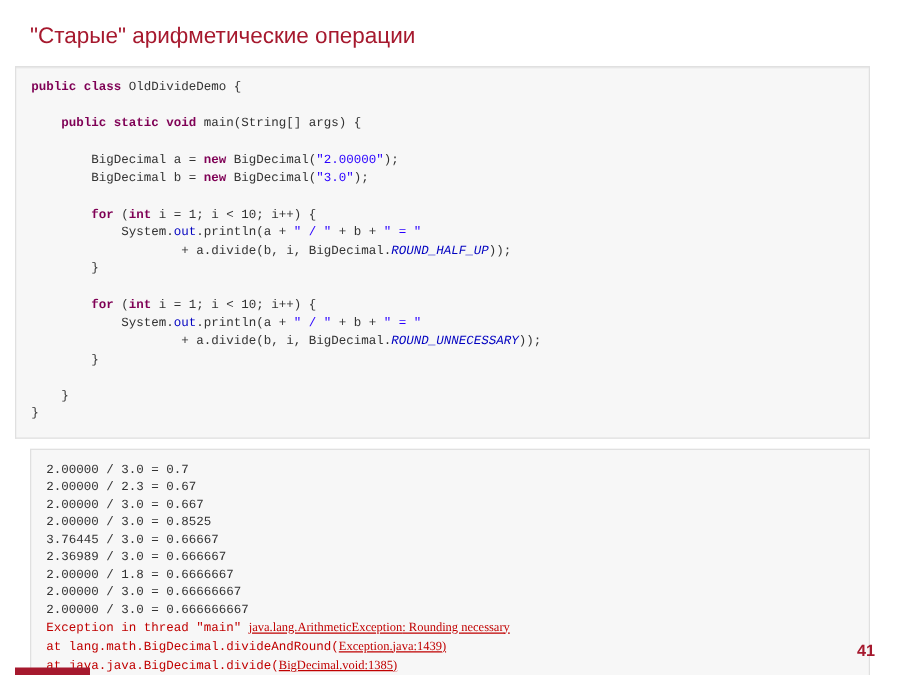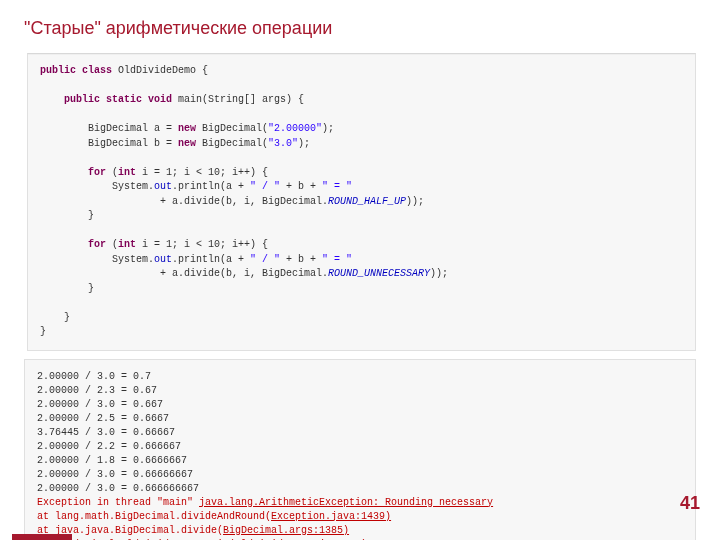--- a/index.html
+++ b/index.html
@@ -11,21 +11,21 @@
     position: relative;
     overflow: hidden;
   }
   .title {
     font-size: 18px;
     color: #a6192e;
     padding: 18px 0 14px 24px;
     font-weight: 400;
   }
   .code-block {
-    margin: 0 24px 8px 27px;
+    margin: 0 24px 8px 12px;
     background: #f7f7f7;
     border: 1px solid #e0e0e0;
     border-top: 1px solid #d8d8d8;
     padding: 10px 12px;
     font-family: "Courier New", monospace;
     font-size: 10px;
     line-height: 1.45;
     white-space: pre;
     color: #333;
     box-shadow: inset 0 1px 0 rgba(0,0,0,0.03);
@@ -39,27 +39,27 @@
     font-size: 10px;
     line-height: 1.4;
     white-space: pre;
     color: #333;
   }
   .kw { color: #7f0055; font-weight: bold; }
   .str { color: #2a00ff; }
   .fld { color: #0000c0; }
   .cst { color: #0000c0; font-style: italic; }
   .err { color: #c00000; }
-  .errlink { color: #c00000; text-decoration: underline; }
+  .errlink { color: #c00000; text-decoration: underline; font-family: Liberation Serif, serif; }
   .page-num {
     position: absolute;
-    bottom: 26px;
+    bottom: 12px;
     right: 20px;
     color: #a6192e;
-    font-size: 18px;
+    font-size: 13px;
     font-weight: bold;
   }
   .footer-bar {
     position: absolute;
     bottom: 0;
     left: 12px;
     width: 60px;
     height: 6px;
     background: #a6192e;
   }
@@ -85,25 +85,25 @@
             <span>System.</span><span class="fld">out</span><span>.println(a + </span><span class="str">" / "</span><span> + b + </span><span class="str">" = "</span>
 <span>                    + a.divide(b, i, BigDecimal.</span><span class="cst">ROUND_UNNECESSARY</span><span>));</span>
         <span>}</span>
 
     <span>}</span>
 <span>}</span></div>
 
 <div class="output-block"><span>2.00000 / 3.0 = 0.7</span>
 <span>2.00000 / 2.3 = 0.67</span>
 <span>2.00000 / 3.0 = 0.667</span>
-<span>2.00000 / 2.5 = 0.6667</span>
+<span>2.00000 / 3.0 = 0.8525</span>
 <span>3.76445 / 3.0 = 0.66667</span>
-<span>2.00000 / 2.2 = 0.666667</span>
+<span>2.36989 / 3.0 = 0.666667</span>
 <span>2.00000 / 1.8 = 0.6666667</span>
 <span>2.00000 / 3.0 = 0.66666667</span>
 <span>2.00000 / 3.0 = 0.666666667</span>
 <span class="err"><span>Exception in thread "main" </span><span class="errlink">java.lang.ArithmeticException</span><span class="errlink">: Rounding necessary</span></span>
 <span class="err"><span>at lang.math.BigDecimal.divideAndRound(</span><span class="errlink">Exception.java:1439)</span></span>
-<span class="err"><span>at java.java.BigDecimal.divide(</span><span class="errlink">BigDecimal.args:1385)</span></span>
+<span class="err"><span>at java.java.BigDecimal.divide(</span><span class="errlink">BigDecimal.void:1385)</span></span>
 <span class="err"><span>at bigdecimal.OldDivideDemo.main(</span><span class="errlink">OldDivideDemo.java:21)</span></span></div>
 
 <div class="page-num">41</div>
 <div class="footer-bar"></div>
 
 </body></html>

